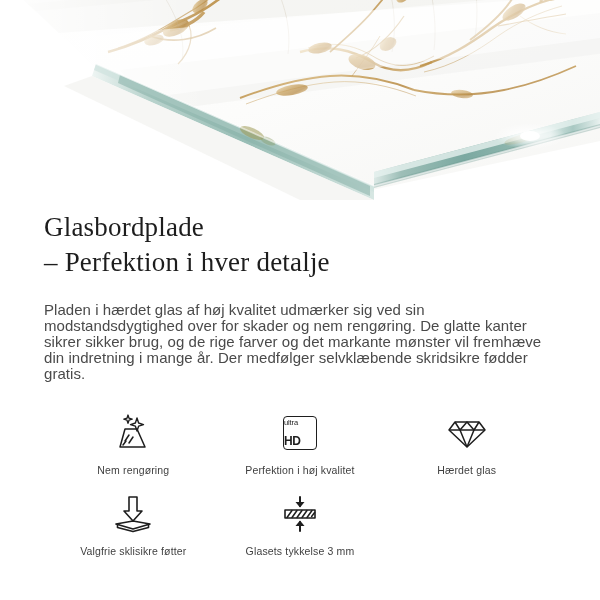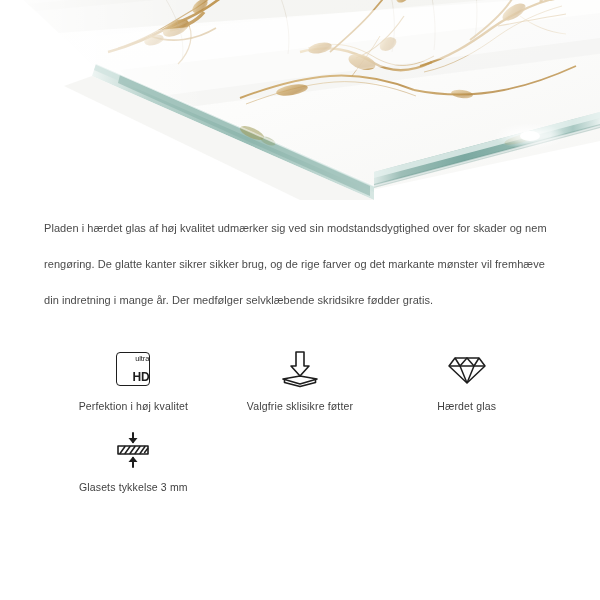--- a/index.html
+++ b/index.html
@@ -37,22 +37,22 @@
     font-weight: 400;
     font-size: 27px;
     line-height: 35px;
     color: #1d1d1d;
     margin: 0 0 22px 0;
     letter-spacing: 0.2px;
   }
   .headline .line { display: block; white-space: pre; }
 
   .body-copy {
-    font-size: 11px;
-    line-height: 36px;
+    font-size: 15px;
+    line-height: 16px;
     color: #4a4a4a;
     margin: 0;
     max-width: 512px;
     letter-spacing: 0.05px;
   }
 
   
   .features {
     margin-top: 30px;
     display: grid;
@@ -84,21 +84,21 @@
   }
 
   
   .hd-box {
     width: 34px;
     height: 34px;
     border: 1.6px solid #1e1e1e;
     border-radius: 4px;
     display: flex;
     flex-direction: column;
-    align-items: flex-end;
+    align-items: flex-start;
     justify-content: center;
     box-sizing: border-box;
     line-height: 1;
   }
   .hd-top {
     font-size: 7.5px;
     color: #1e1e1e;
     letter-spacing: -0.1px;
     margin-bottom: 1px;
   }
@@ -243,59 +243,76 @@
     </g>
 
     <path d="M 96,64 L 374,186 L 600,126" fill="none" stroke="#ffffff" stroke-width="1.6" opacity="0.55"></path>
 
     <path d="M 92,76 L 374,200 L 300,200 L 64,86 Z" fill="#f2f2f0" opacity="0.7"></path>
   </svg>
 </div>
 
 <div class="content">
 
+  <h1 class="headline">
+    <span class="line">Glasbordplade</span>
+    <span class="line">– Perfektion i hver detalje</span>
+  </h1>
 
   <p class="body-copy">Pladen i hærdet glas af høj kvalitet udmærker sig ved sin modstandsdygtighed over for skader og nem rengøring. De glatte kanter sikrer sikker brug, og de rige farver og det markante mønster vil fremhæve din indretning i mange år. Der medfølger selvklæbende skridsikre fødder gratis.</p>
 
   <div class="features">
 
+    <div class="feature">
+      <div class="feature-icon">
+        <svg width="42" height="38" viewBox="0 0 42 38" fill="none" stroke="#1e1e1e" stroke-width="1.5" stroke-linecap="round" stroke-linejoin="round">
+          <path d="M 8,33 L 13,15 L 25,15 L 33,33 Z"></path>
+          <path d="M 13,27 L 17,21"></path>
+          <path d="M 17,29 L 21,23"></path>
+          <path d="M 11,31 L 14,27"></path>
+          <path d="M 25,4 L 26.6,9 L 31.5,10.6 L 26.6,12.2 L 25,17 L 23.4,12.2 L 18.5,10.6 L 23.4,9 Z" stroke-width="1.4"></path>
+          <path d="M 16,1 L 17,4.2 L 20.2,5.2 L 17,6.2 L 16,9.4 L 15,6.2 L 11.8,5.2 L 15,4.2 Z" stroke-width="1.3"></path>
+        </svg>
+      </div>
+      <div class="feature-label">Nem rengøring</div>
+    </div>
 
     <div class="feature">
       <div class="feature-icon">
         <div class="hd-box">
           <span class="hd-top">ultra</span>
           <span class="hd-bottom">HD</span>
         </div>
       </div>
       <div class="feature-label">Perfektion i høj kvalitet</div>
     </div>
 
-
-    <div class="feature">
-      <div class="feature-icon">
-        <svg width="42" height="38" viewBox="0 0 42 38" fill="none" stroke="#1e1e1e" stroke-width="1.6" stroke-linejoin="round" stroke-linecap="round">
-          <path d="M 17,2 L 25,2 L 25,16 L 30,16 L 21,26 L 12,16 L 17,16 Z"></path>
-          <path d="M 21,26 L 4,29 L 21,34 L 38,29 Z"></path>
-          <path d="M 5.5,29.6 L 5.5,32.4 L 21,36.6 L 36.5,32.4 L 36.5,29.6"></path>
-        </svg>
-      </div>
-      <div class="feature-label">Valgfrie sklisikre føtter</div>
-    </div>
 
     <div class="feature">
       <div class="feature-icon">
         <svg width="42" height="36" viewBox="0 0 42 36" fill="none" stroke="#1e1e1e" stroke-width="1.5" stroke-linejoin="round">
           <path d="M 9,7 L 33,7 L 39,15 L 21,32 L 3,15 Z"></path>
           <path d="M 3,15 L 39,15"></path>
           <path d="M 9,7 L 14,15 L 21,32"></path>
           <path d="M 33,7 L 28,15 L 21,32"></path>
           <path d="M 14,15 L 21,7 L 28,15"></path>
         </svg>
       </div>
       <div class="feature-label">Hærdet glas</div>
+    </div>
+
+    <div class="feature">
+      <div class="feature-icon">
+        <svg width="42" height="38" viewBox="0 0 42 38" fill="none" stroke="#1e1e1e" stroke-width="1.6" stroke-linejoin="round" stroke-linecap="round">
+          <path d="M 17,2 L 25,2 L 25,16 L 30,16 L 21,26 L 12,16 L 17,16 Z"></path>
+          <path d="M 21,26 L 4,29 L 21,34 L 38,29 Z"></path>
+          <path d="M 5.5,29.6 L 5.5,32.4 L 21,36.6 L 36.5,32.4 L 36.5,29.6"></path>
+        </svg>
+      </div>
+      <div class="feature-label">Valgfrie sklisikre føtter</div>
     </div>
 
     <div class="feature">
       <div class="feature-icon">
         <svg width="44" height="38" viewBox="0 0 44 38" fill="none" stroke="#1e1e1e" stroke-width="1.5" stroke-linecap="round" stroke-linejoin="round">
 
           <path d="M 22,2 L 22,11" stroke-width="2"></path>
           <path d="M 17.5,7 L 22,12.5 L 26.5,7" fill="#1e1e1e" stroke="none"></path>
 
           <rect x="7" y="15" width="30" height="8" fill="none" stroke-width="1.6"></rect>

